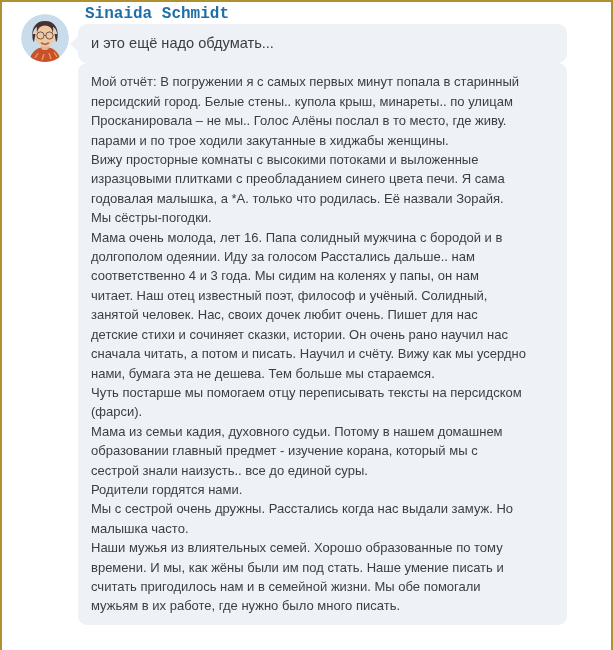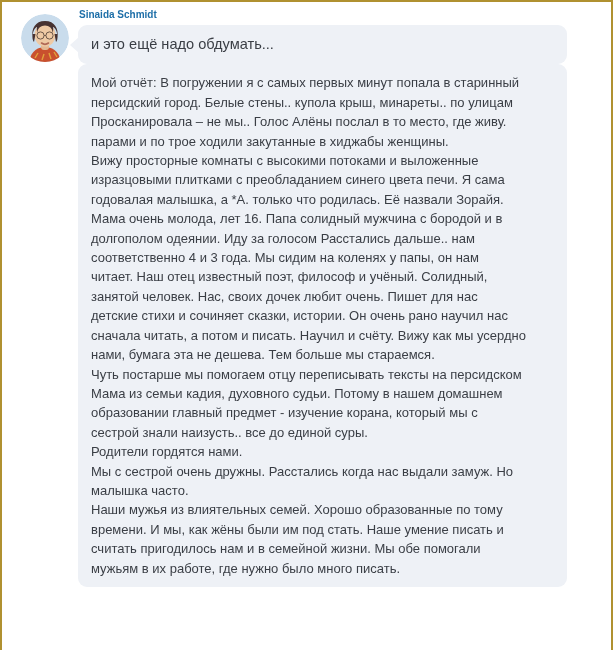--- a/index.html
+++ b/index.html
@@ -31,24 +31,25 @@
     width: 48px;
     height: 48px;
     border-radius: 50%;
     overflow: hidden;
     cursor: pointer;
   }
   .author {
     display: inline-block;
     color: var(--author-color);
     font-weight: bold;
-    font-size: 10px;
+    font-size: 16px;
     line-height: 14px;
-    margin: 1px 0 3px 1px;
+    margin: 1px 0 3px 7px;
     cursor: pointer;
+    font-family: Liberation Mono, monospace;
   }
   .bubble {
     background: var(--bubble-color);
     width: 489px;
     border-radius: 9px;
     color: var(--text-color);
     overflow: hidden;
   }
   .bubble-first {
     position: relative;
@@ -112,29 +113,31 @@
   </div>
 
   <div class="bubble bubble-main">
       <div class="line">Мой отчёт: В погружении я с самых первых минут попала в старинный</div>
       <div class="line">персидский город. Белые стены.. купола крыш, минареты.. по улицам</div>
       <div class="line">Просканировала – не мы.. Голос Алёны послал в то место, где живу.</div>
       <div class="line">парами и по трое ходили закутанные в хиджабы женщины.</div>
       <div class="line">Вижу просторные комнаты с высокими потоками и выложенные</div>
       <div class="line">изразцовыми плитками с преобладанием синего цвета печи. Я сама</div>
       <div class="line">годовалая малышка, а *А. только что родилась. Её назвали Зорайя.</div>
+      <div class="line">Мы сёстры-погодки.</div>
       <div class="line">Мама очень молода, лет 16. Папа солидный мужчина с бородой и в</div>
       <div class="line">долгополом одеянии. Иду за голосом Расстались дальше.. нам</div>
       <div class="line">соответственно 4 и 3 года. Мы сидим на коленях у папы, он нам</div>
       <div class="line">читает. Наш отец известный поэт, философ и учёный. Солидный,</div>
       <div class="line">занятой человек. Нас, своих дочек любит очень. Пишет для нас</div>
       <div class="line">детские стихи и сочиняет сказки, истории. Он очень рано научил нас</div>
       <div class="line">сначала читать, а потом и писать. Научил и счёту. Вижу как мы усердно</div>
       <div class="line">нами, бумага эта не дешева. Тем больше мы стараемся.</div>
       <div class="line">Чуть постарше мы помогаем отцу переписывать тексты на персидском</div>
+      <div class="line">(фарси).</div>
       <div class="line">Мама из семьи кадия, духовного судьи. Потому в нашем домашнем</div>
       <div class="line">образовании главный предмет - изучение корана, который мы с</div>
       <div class="line">сестрой знали наизусть.. все до единой суры.</div>
       <div class="line">Родители гордятся нами.</div>
       <div class="line">Мы с сестрой очень дружны. Расстались когда нас выдали замуж. Но</div>
       <div class="line">малышка часто.</div>
       <div class="line">Наши мужья из влиятельных семей. Хорошо образованные по тому</div>
       <div class="line">времени. И мы, как жёны были им под стать. Наше умение писать и</div>
       <div class="line">считать пригодилось нам и в семейной жизни. Мы обе помогали</div>
       <div class="line">мужьям в их работе, где нужно было много писать.</div>

